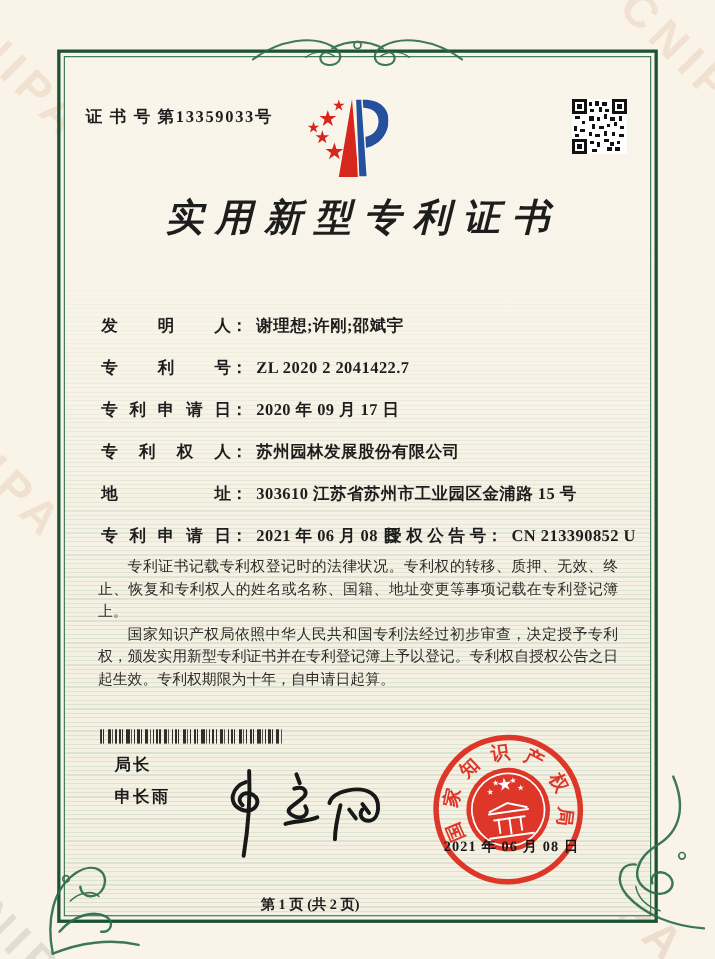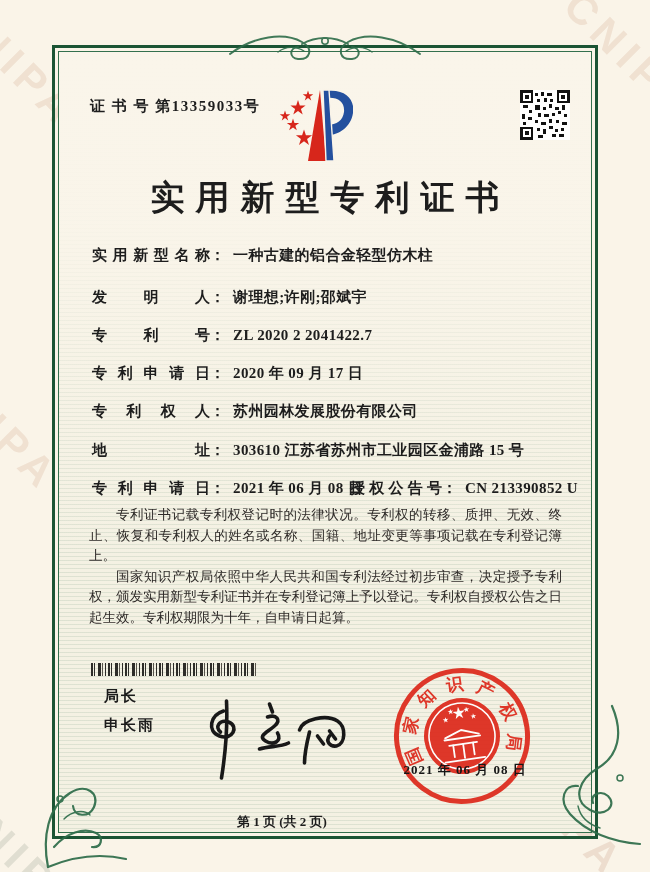--- a/index.html
+++ b/index.html
@@ -23,25 +23,25 @@
          border:3px solid #1b5434;padding:3px;box-sizing:border-box;z-index:2;}
   .frame-inner{width:100%;height:100%;border:1px solid #34704e;box-sizing:border-box;
        background-color:#f4f1e3;
        background-image:
          linear-gradient(180deg,#faf5ea 0%,rgba(250,245,234,0.92) 22%,rgba(250,245,234,0.35) 45%,rgba(244,241,227,0) 65%),
          repeating-linear-gradient(180deg,rgba(112,150,122,0.17) 0 1px,rgba(255,255,255,0) 1px 4px);}
 
   .content{position:absolute;inset:0;z-index:3;}
 
   
-  .cert-no{position:absolute;left:90px;top:97px;font-size:15px;font-weight:600;letter-spacing:1.5px;}
+  .cert-no{position:absolute;left:78px;top:97px;font-size:15px;font-weight:600;letter-spacing:1.5px;}
   .logo{position:absolute;left:277px;top:87px;width:76px;height:76px;}
   .qr{position:absolute;left:520px;top:90px;width:50px;height:50px;}
   .title{position:absolute;left:52px;top:175px;width:546px;text-align:center;
-         font-size:34px;font-weight:700;letter-spacing:11px;text-indent:11px;}
+         font-size:34px;font-weight:700;letter-spacing:11px;text-indent:11px;font-style:italic;}
 
   
   .row{position:absolute;left:92px;width:480px;font-size:15px;font-weight:600;line-height:20px;}
   .lbl{display:inline-block;width:118px;text-align:justify;text-align-last:justify;vertical-align:top;}
   .colon{display:inline-block;vertical-align:top;}
   .val{display:inline-block;margin-left:8px;letter-spacing:0.4px;vertical-align:top;}
   .r1{top:245px;}.r2{top:287px;}.r3{top:325px;}.r4{top:363px;}.r5{top:401px;}.r6{top:440px;}.r7{top:478px;}
   .pair2{position:absolute;left:258px;top:0;white-space:nowrap;}
   .pair2 .lbl{width:92px;}
 
@@ -192,23 +192,20 @@
         <rect x="23" y="26" width="2" height="2"></rect>
           <rect x="27" y="25" width="2" height="2"></rect>
           <rect x="21" y="29" width="3" height="2"></rect>
         <rect x="12" y="30" width="3" height="2"></rect>
           <rect x="26" y="29" width="3" height="2"></rect>
       </g>
     </svg>
 
     <div class="title">实用新型专利证书</div>
 
-    <div class="row r1">
-      <span class="lbl">实用新型名称</span><span class="colon">：</span><span class="val">一种古建的铝合金轻型仿木柱</span>
-    </div>
     <div class="row r2">
       <span class="lbl">发明人</span><span class="colon">：</span><span class="val">谢理想;许刚;邵斌宇</span>
     </div>
     <div class="row r3">
       <span class="lbl">专利号</span><span class="colon">：</span><span class="val">ZL 2020 2 2041422.7</span>
     </div>
     <div class="row r4">
       <span class="lbl">专利申请日</span><span class="colon">：</span><span class="val">2020 年 09 月 17 日</span>
     </div>
     <div class="row r5">

